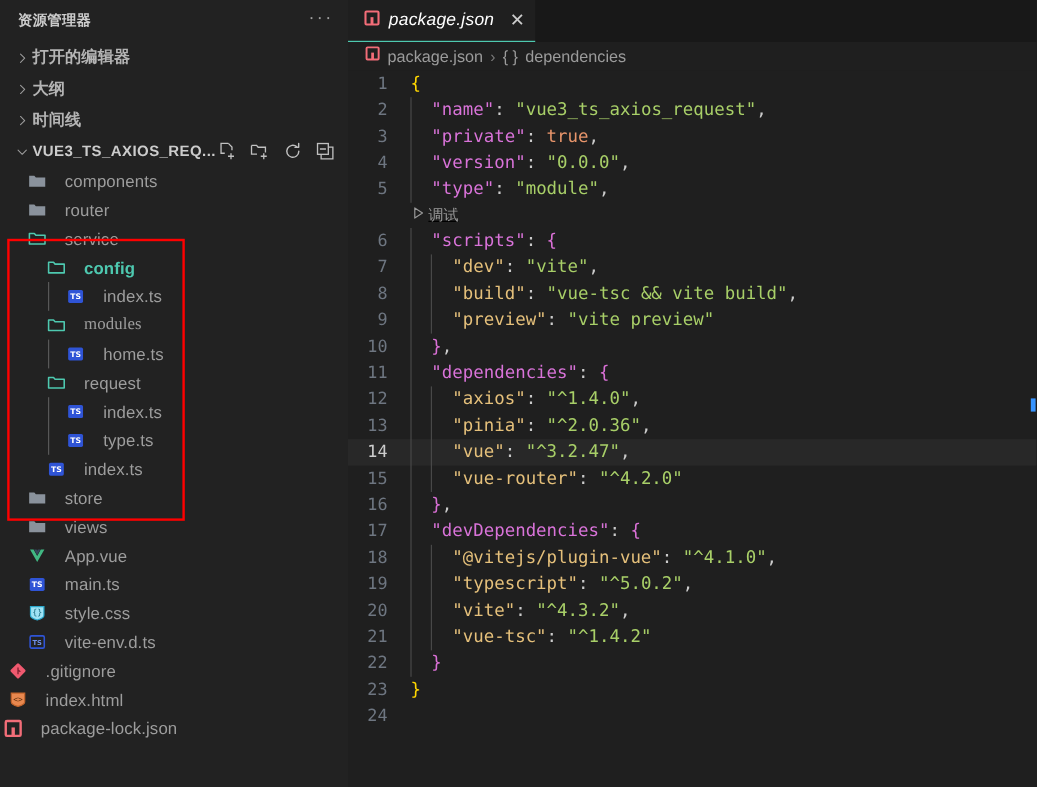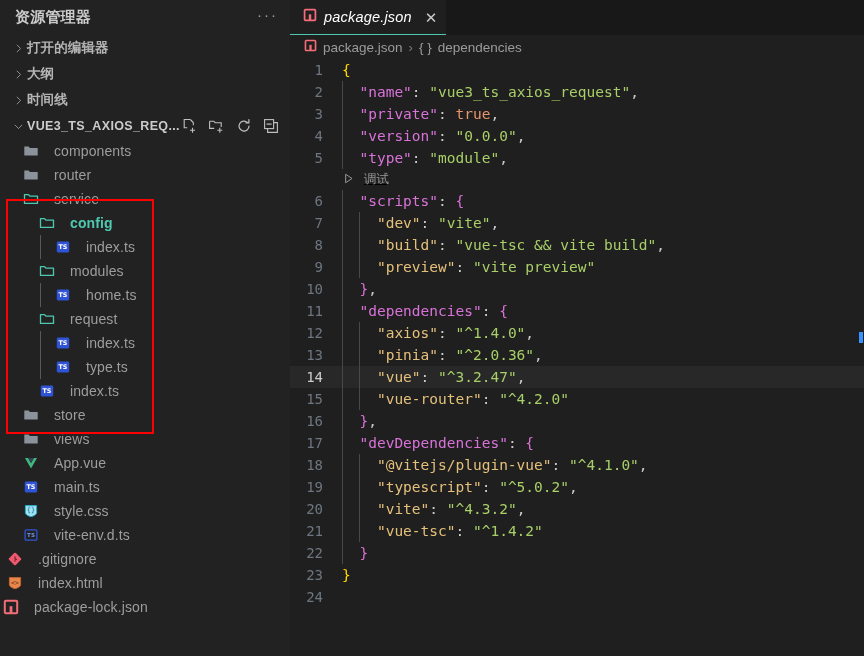--- a/index.html
+++ b/index.html
@@ -28,21 +28,21 @@
   }
   .sb-title-row {
     height: 35px;
     display: flex;
     align-items: center;
     padding: 0 12px 0 15px;
     justify-content: space-between;
   }
   .sb-title {
     color: #cccccc;
-    font-size: 15px;
+    font-size: 12px;
     font-weight: bold;
     letter-spacing: .2px;
   }
   .sb-dots {
     color: #a0a0a0;
     font-size: 15px;
     letter-spacing: 2px;
     line-height: 8px;
     padding-bottom: 6px;
     cursor: pointer;
@@ -205,21 +205,21 @@
   .cline.cur .gutter { color: #cccccc; }
   .ctext { position: relative; padding-left: 8px; }
 
   
   .codelens {
     height: 21px;
     display: flex;
     align-items: center;
     padding-left: 52px;
   }
-  .cl-inner { display: flex; align-items: center; gap: 9px; cursor: pointer; text-decoration: underline; }
+  .cl-inner { display: flex; align-items: center; gap: 2px; cursor: pointer; text-decoration: underline; }
   .cl-label {
     color: #9a9a9a;
     font-size: 12.5px;
     font-family: "Liberation Sans", "DejaVu Sans", sans-serif;
   }
 
   
   .k1 { color: #d973d9; }     
   .k2 { color: #e5c07b; }     
   .st { color: #a8cf68; }     
@@ -357,21 +357,21 @@
         <div class="row file" style="padding-left: 52px;">
           <span class="indent-guide" style="left: 40px;"></span>
           <span class="ic">
             <svg width="16" height="16" viewBox="0 0 16 16">
               <rect x="1.8" y="2.6" width="12.4" height="10.8" rx="1.4" fill="#2f54d6"></rect>
               <text x="8" y="10.4" font-size="6.4" font-family="DejaVu Sans, sans-serif" font-weight="bold" fill="#ffffff" text-anchor="middle">TS</text>
             </svg>
           </span>
           <span class="nm">index.ts</span>
         </div>
-        <div class="row folder" style="padding-left: 36px;">
+        <div class="row folder" style="padding-left: 36px; font-family: Liberation Serif, serif;">
           <span class="ic">
             <svg width="16" height="16" viewBox="0 0 16 16">
               <path d="M1.5 3.6h4.1l1.3 1.5h7.6v7.3H1.5z" fill="none" stroke="#4ec9b0" stroke-width="1.3" stroke-linejoin="round"></path>
             </svg>
           </span>
           <span class="nm">modules</span>
         </div>
         <div class="row file" style="padding-left: 52px;">
           <span class="indent-guide" style="left: 40px;"></span>
           <span class="ic">

